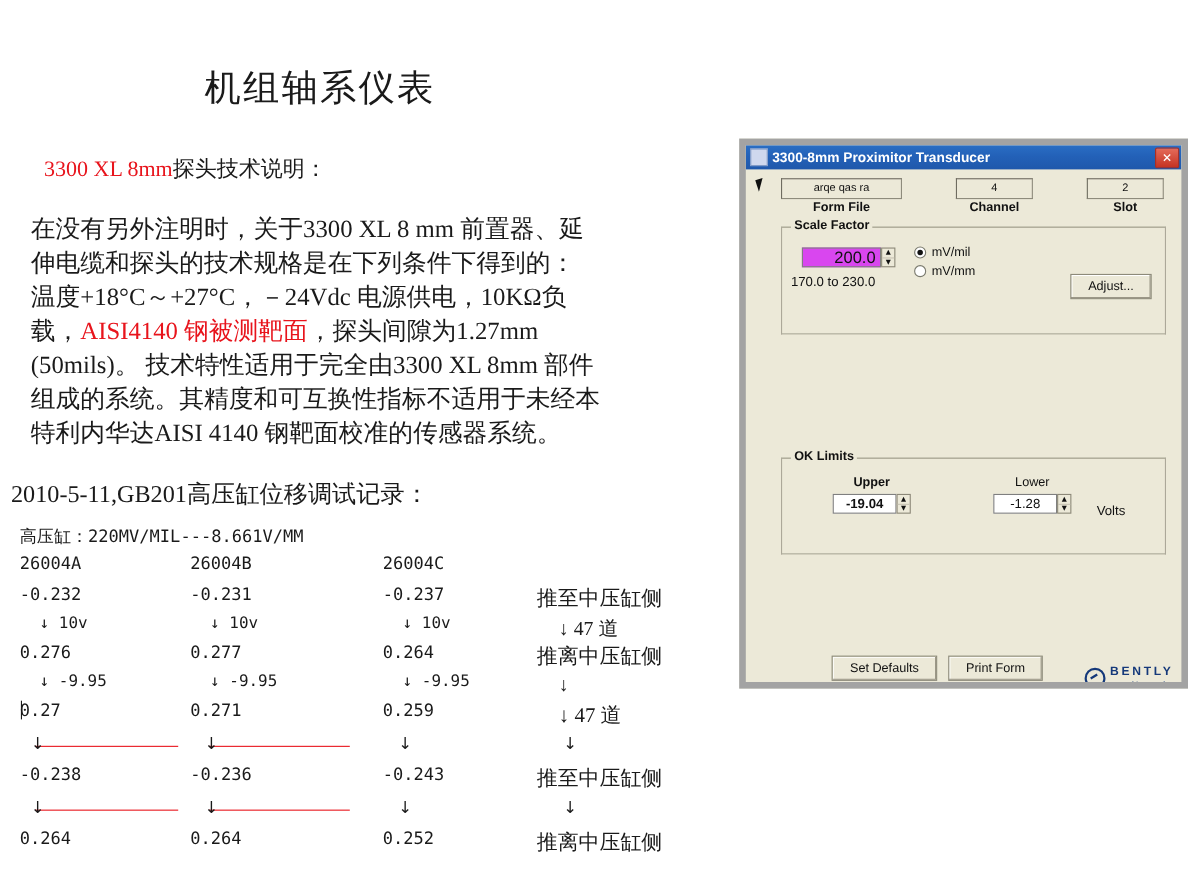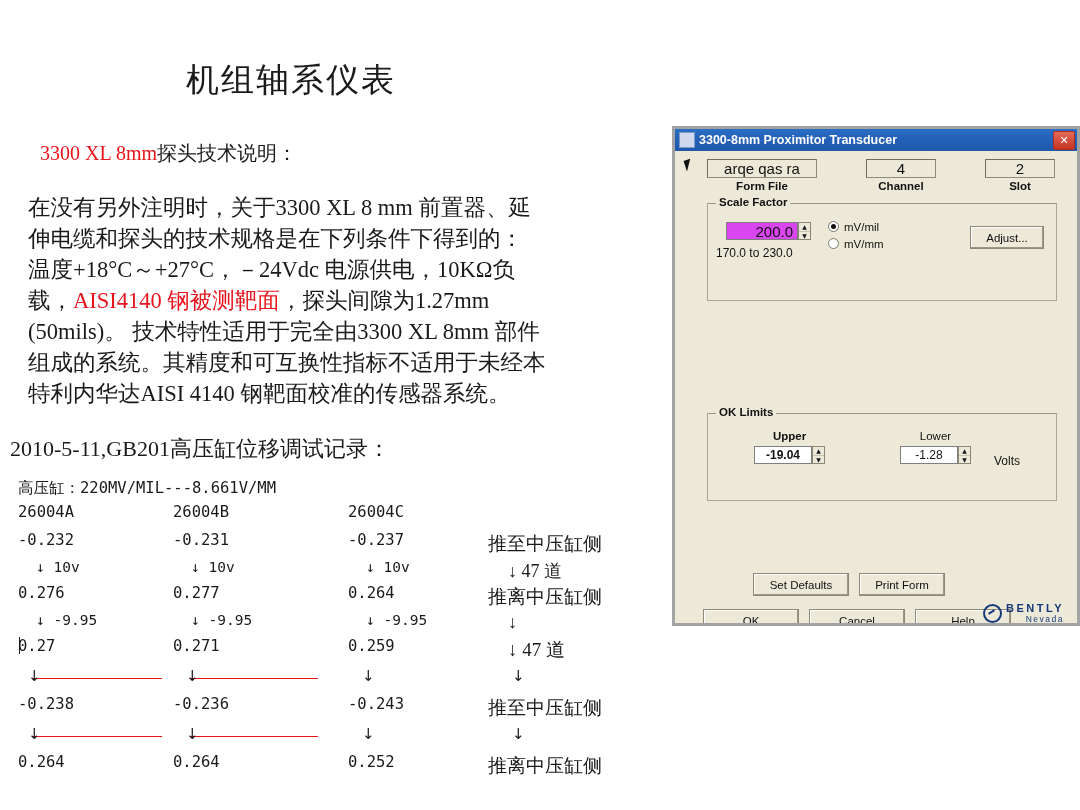--- a/index.html
+++ b/index.html
@@ -126,21 +126,21 @@
   }
 
   
   .dialog-shell {
     position: absolute;
     left: 672px;
     top: 126px;
     width: 408px;
     height: 500px;
     background: #ece9d8;
-    border: 3px solid #a3a3a3;
+    border: 6px solid #a3a3a3;
     box-sizing: border-box;
     font-family: "Liberation Sans", sans-serif;
     overflow: hidden;
   }
   .title-bar {
     height: 22px;
     background: linear-gradient(to bottom, #2a6ec4 0%, #2361b8 45%, #1f58ab 100%);
     display: flex;
     align-items: center;
     padding: 0 2px 0 4px;
@@ -192,21 +192,21 @@
     display: flex;
     justify-content: space-between;
   }
   .tf { text-align: center; }
   .tf .box {
     background: #ece9d8;
     border: 1px solid #8e8b7c;
     border-top-color: #6f6c60;
     border-left-color: #6f6c60;
     height: 17px;
-    font-size: 15px;
+    font-size: 10px;
     color: #111;
     display: flex; align-items: center; justify-content: center;
     padding: 0 6px;
   }
   .tf .lbl {
     font-size: 11.5px;
     color: #111;
     margin-top: 2px;
     font-weight: bold;
   }
@@ -294,20 +294,21 @@
     background: #111;
   }
   .btn {
     background: #ece9d8;
     border: 1px solid #8d8a7a;
     box-shadow: inset -1px -1px 0 #9b9787, inset 1px 1px 0 #ffffff;
     font-size: 11.5px;
     color: #111;
     display: flex; align-items: center; justify-content: center;
     font-family: "Liberation Sans", sans-serif;
+    margin-top: 20px;
   }
   #adjust-btn {
     position: absolute;
     right: 12px; top: 22px;
     width: 72px; height: 21px;
   }
 
   #ok-limits-group {
     left: 32px; top: 262px;
     width: 348px; height: 86px;

